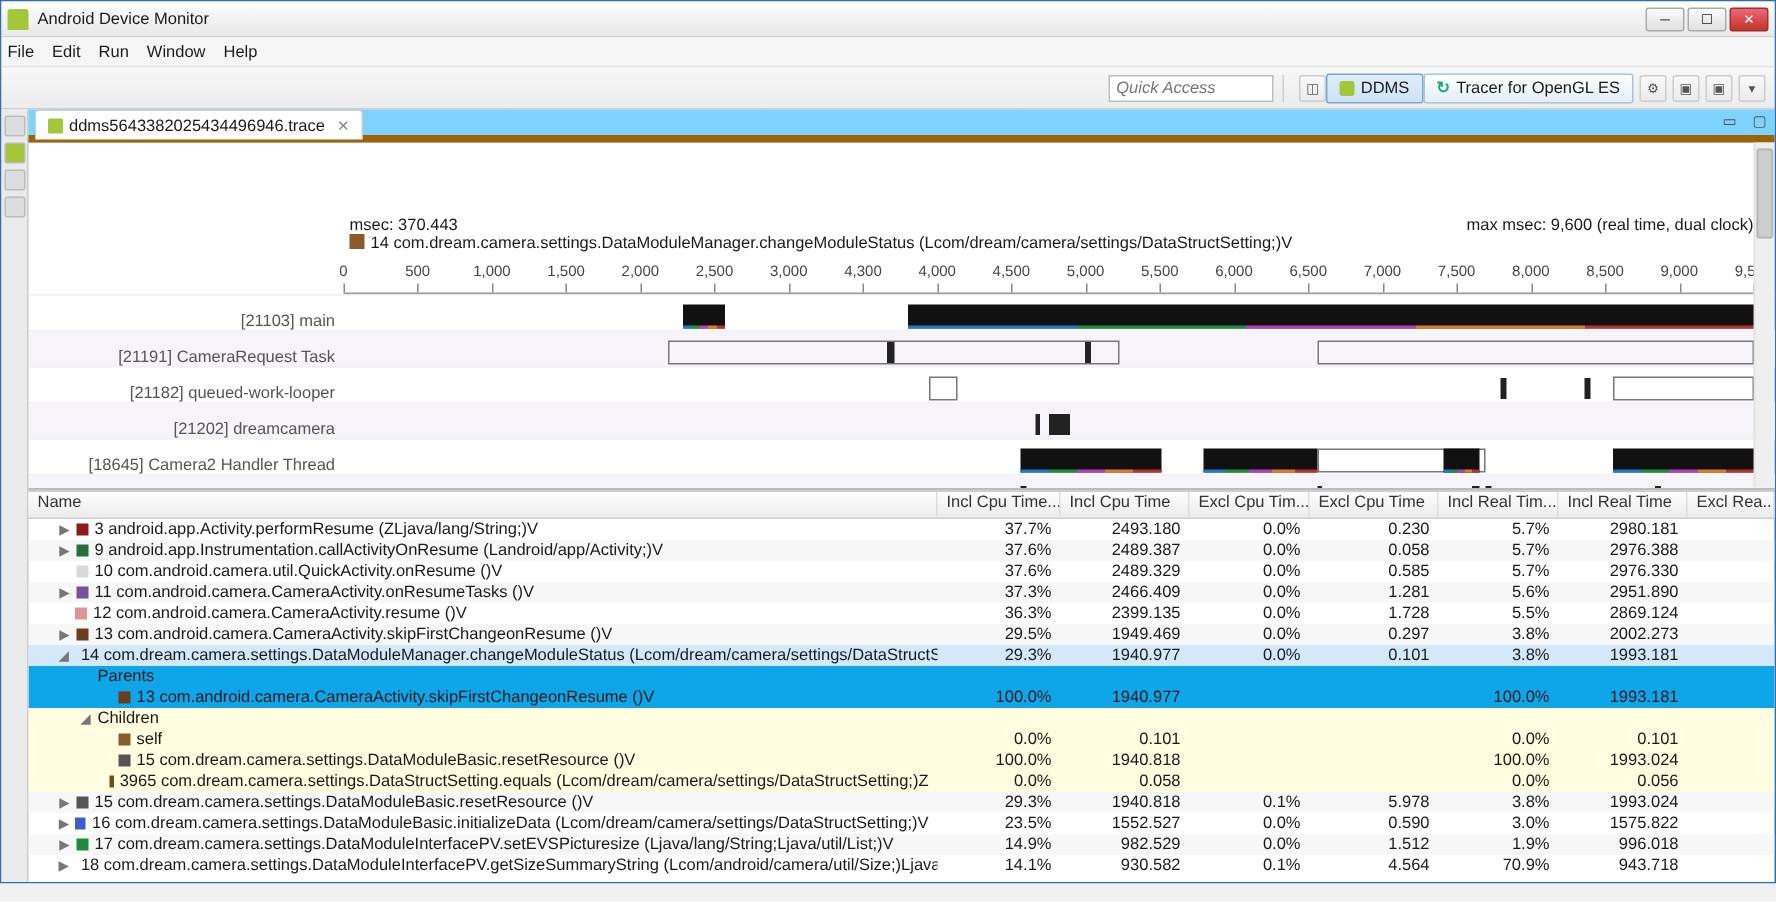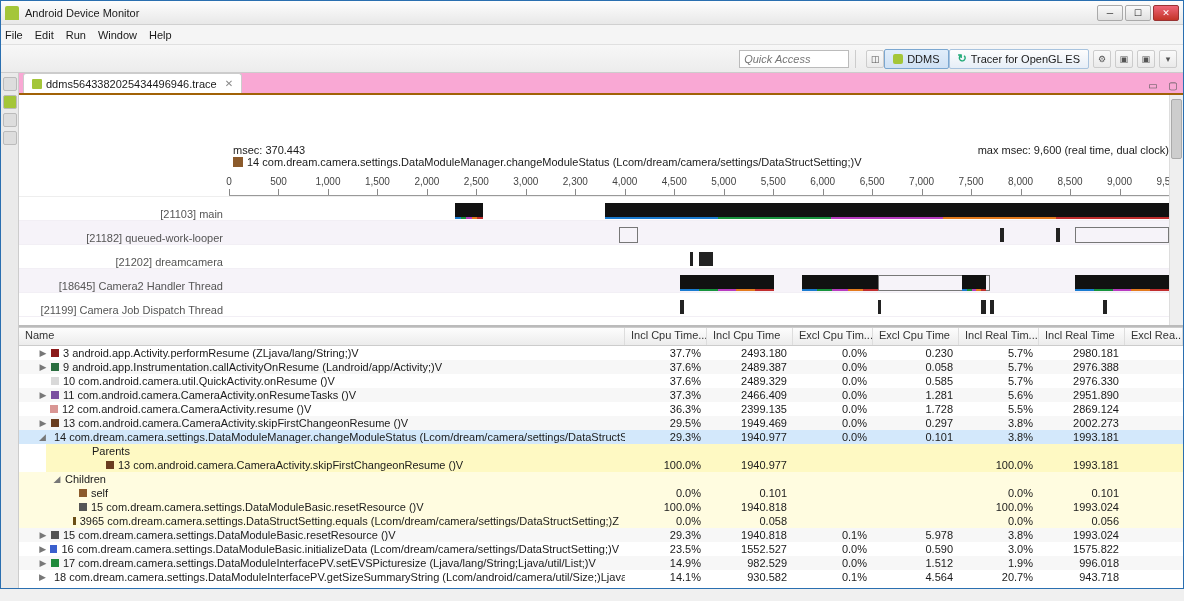--- a/index.html
+++ b/index.html
@@ -17,21 +17,21 @@
   .search { width: 110px; height: 18px; border: 1px solid #bbb; padding: 1px 4px; font-size: 11px; font-style: italic; color: #888; background: #fff; }
   .toolbar .sep { width: 1px; height: 18px; background: #ccc; margin: 0 6px; }
   .pill { height: 20px; padding: 1px 8px; border: 1px solid #a8c3de; border-radius: 2px; background: linear-gradient(#fdfdfd,#e6eef7); display: flex; align-items: center; gap: 4px; cursor: pointer; }
   .pill.active { background: linear-gradient(#e0edfa,#cfe1f4); border-color: #7ba7d0; }
   .iconbtn { width: 18px; height: 18px; border: 1px solid #ccc; border-radius: 2px; margin-left: 4px; background: linear-gradient(#fafafa,#eaeaea); cursor: pointer; display:flex;align-items:center;justify-content:center;font-size:9px;color:#555; }
   .leftstrip { width: 18px; background: #eaeaea; border-right: 1px solid #ccc; display: flex; flex-direction: column; align-items: center; padding-top: 4px; gap: 4px; }
   .leftstrip .licon { width: 14px; height: 14px; background: #ddd; border: 1px solid #bbb; border-radius: 2px; cursor: pointer; }
   .leftstrip .licon.g { background: #a4c639; }
   .body { flex: 1; display: flex; min-height: 0; }
   .main { flex: 1; display: flex; flex-direction: column; min-width: 0; }
-  .tabbar { height: 22px; background: #f9a8d4; border-bottom: 2px solid #a16207; display: flex; align-items: flex-end; padding-left: 4px; }
+  .tabbar { height: 22px; background: #7dd3fc; border-bottom: 5px solid #a16207; display: flex; align-items: flex-start; padding-left: 4px; }
   .tabbar .tab { height: 20px; padding: 2px 8px; background: #fff; border: 1px solid #ccc; border-bottom: none; border-radius: 3px 3px 0 0; display: flex; align-items: center; gap: 4px; font-size: 11px; }
   .tabbar .tab .android-mini { width: 10px; height: 10px; background: #a4c639; border-radius: 1px; }
   .tabbar .tab .x { color: #888; cursor: pointer; font-size: 10px; margin-left: 4px; }
   .tabbar .flex { flex: 1; }
   .tabbar .ticon { width: 16px; height: 16px; margin: 0 2px; cursor: pointer; display:flex;align-items:center;justify-content:center;color:#555;font-size:10px; }
   .tracepane { flex: 1; display: flex; flex-direction: column; min-height: 0; }
   .traceheader { padding: 4px 8px 2px 214px; position: relative; margin-top: 45px; }
   .traceheader .sq { display:inline-block;width:10px;height:10px;background:#8b5a2b;vertical-align:-1px;margin-right:4px; }
   .traceheader .max { position: absolute; right: 14px; top: 4px; }
   .ruler { height: 26px; margin-left: 210px; margin-right: 14px; position: relative; border-bottom: 1px solid #999; }
@@ -51,21 +51,21 @@
   .rightscroll .thumb { position: absolute; left: 1px; right: 1px; top: 4px; height: 60px; background: #cdcdcd; border: 1px solid #aaa; border-radius: 2px; }
 
   .splitter { height: 4px; background: #d9d9d9; border-top: 1px solid #bbb; border-bottom: 1px solid #bbb; cursor: row-resize; }
   .table { flex: 0 0 290px; display: flex; flex-direction: column; min-height: 0; border-top: 1px solid #ccc; }
   .thead { display: flex; height: 18px; background: linear-gradient(#fdfdfd,#ececec); border-bottom: 1px solid #ccc; }
   .th { padding: 1px 6px; border-right: 1px solid #ddd; white-space: nowrap; overflow: hidden; color: #333; }
   .tbody { flex: 1; overflow-y: auto; }
   .tr { display: flex; height: 14px; align-items: center; }
   .tr:nth-child(even) { background: #f7f7f7; }
   .tr.sel { background: #d3e8fb; }
-  .tr.par { background: #fef9c3; margin-left: 27px; }
+  .tr.par { background: #0ea5e9; }
   .tr.ch { background: #fffce0; }
   .td { padding: 0 6px; white-space: nowrap; overflow: hidden; font-size: 11px; }
   .td.num { text-align: right; }
   .td.name { display: flex; align-items: center; gap: 4px; }
   .td .sq { width: 8px; height: 8px; display: inline-block; }
   .td .tw { color: #777; font-size: 9px; width: 8px; display: inline-block; text-align: center; }
   .c-name { flex: 1; min-width: 0; }
   .c1 { width: 82px; } .c2 { width: 86px; } .c3 { width: 80px; } .c4 { width: 86px; } .c5 { width: 80px; } .c6 { width: 86px; } .c7 { width: 58px; }
   .watermark { position:absolute; right:6px; bottom:2px; color:#bbb; font-size:10px; opacity:.5;}
 </style>
@@ -140,21 +140,21 @@
             <div class="lbl" style="left: 10.5263%;">1,000</div>
             <div class="tick" style="left: 15.7895%;"></div>
             <div class="lbl" style="left: 15.7895%;">1,500</div>
             <div class="tick" style="left: 21.0526%;"></div>
             <div class="lbl" style="left: 21.0526%;">2,000</div>
             <div class="tick" style="left: 26.3158%;"></div>
             <div class="lbl" style="left: 26.3158%;">2,500</div>
             <div class="tick" style="left: 31.5789%;"></div>
             <div class="lbl" style="left: 31.5789%;">3,000</div>
             <div class="tick" style="left: 36.8421%;"></div>
-            <div class="lbl" style="left: 36.8421%;">2,300</div>
+            <div class="lbl" style="left: 36.8421%;">4,300</div>
             <div class="tick" style="left: 42.1053%;"></div>
             <div class="lbl" style="left: 42.1053%;">4,000</div>
             <div class="tick" style="left: 47.3684%;"></div>
             <div class="lbl" style="left: 47.3684%;">4,500</div>
             <div class="tick" style="left: 52.6316%;"></div>
             <div class="lbl" style="left: 52.6316%;">5,000</div>
             <div class="tick" style="left: 57.8947%;"></div>
             <div class="lbl" style="left: 57.8947%;">5,500</div>
             <div class="tick" style="left: 63.1579%;"></div>
             <div class="lbl" style="left: 63.1579%;">6,000</div>
@@ -175,20 +175,29 @@
           </div>
         <div class="threads" id="threads">
             <div class="threadrow">
               <div class="tname">[21103] main</div>
               <div class="tplot">
                 <div class="bar dense" style="left: 24%; width: 3%;"></div>
                 <div class="bar dense" style="left: 40%; width: 60%;"></div>
               </div>
             </div>
             <div class="threadrow">
+              <div class="tname">[21191] CameraRequest Task</div>
+              <div class="tplot">
+                <div class="bar frame" style="left: 23%; width: 32%;"></div>
+                <div class="bar thin" style="left: 38.5%; width: 0.5%;"></div>
+                <div class="bar thin" style="left: 52.5%; width: 0.5%;"></div>
+                <div class="bar frame" style="left: 69%; width: 31%;"></div>
+              </div>
+            </div>
+            <div class="threadrow">
               <div class="tname">[21182] queued-work-looper</div>
               <div class="tplot">
                 <div class="bar frame" style="left: 41.5%; width: 2%;"></div>
                 <div class="bar thin" style="left: 82%; width: 0.4%;"></div>
                 <div class="bar thin" style="left: 88%; width: 0.4%;"></div>
                 <div class="bar frame" style="left: 90%; width: 10%;"></div>
               </div>
             </div>
             <div class="threadrow">
               <div class="tname">[21202] dreamcamera</div>
@@ -462,21 +471,21 @@
             <div class="tr">
               <div class="td name c-name" style="padding-left: 20px;">
                 <span class="tw">▶</span>
                 <span class="sq" style="background: rgb(192, 46, 46);"></span>
                 <span>18 com.dream.camera.settings.DataModuleInterfacePV.getSizeSummaryString (Lcom/android/camera/util/Size;)Ljava/lang/String;</span>
               </div>
               <div class="td num c1">14.1%</div>
               <div class="td num c2">930.582</div>
               <div class="td num c3">0.1%</div>
               <div class="td num c4">4.564</div>
-              <div class="td num c5">20.7%</div>
+              <div class="td num c5">70.9%</div>
               <div class="td num c6">943.718</div>
               <div class="td num c7"></div>
             </div>
           </div>
 
       </div>
 
     </div>
   </div>
   <div class="watermark"></div>

